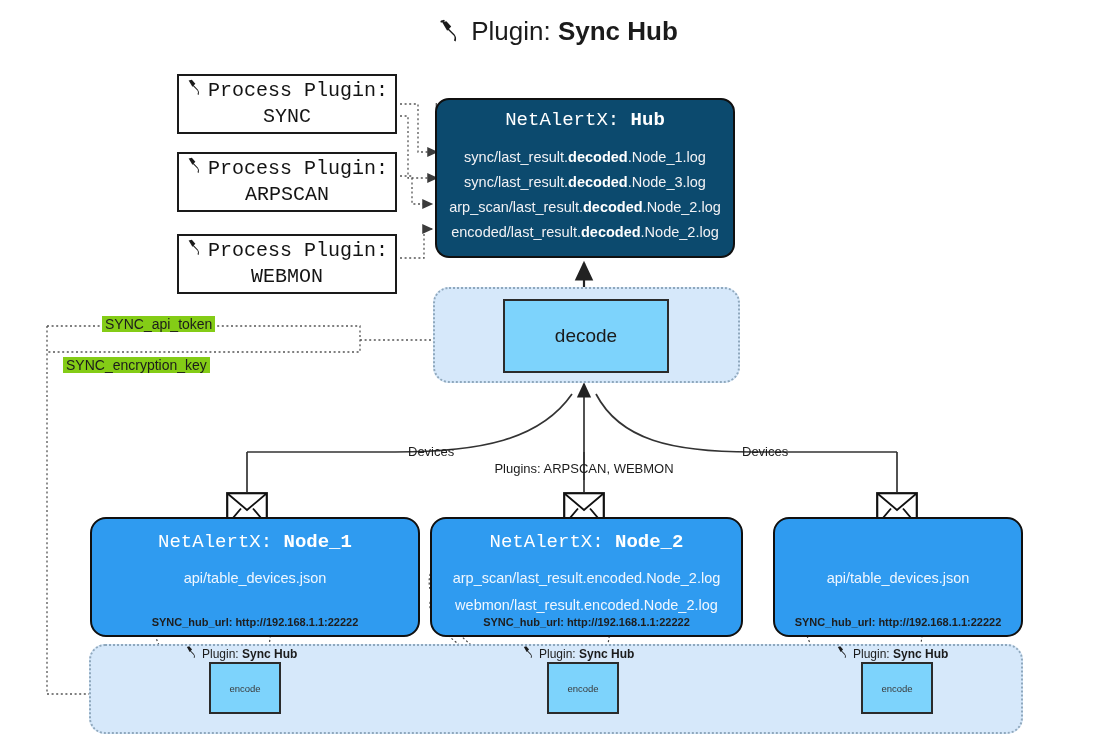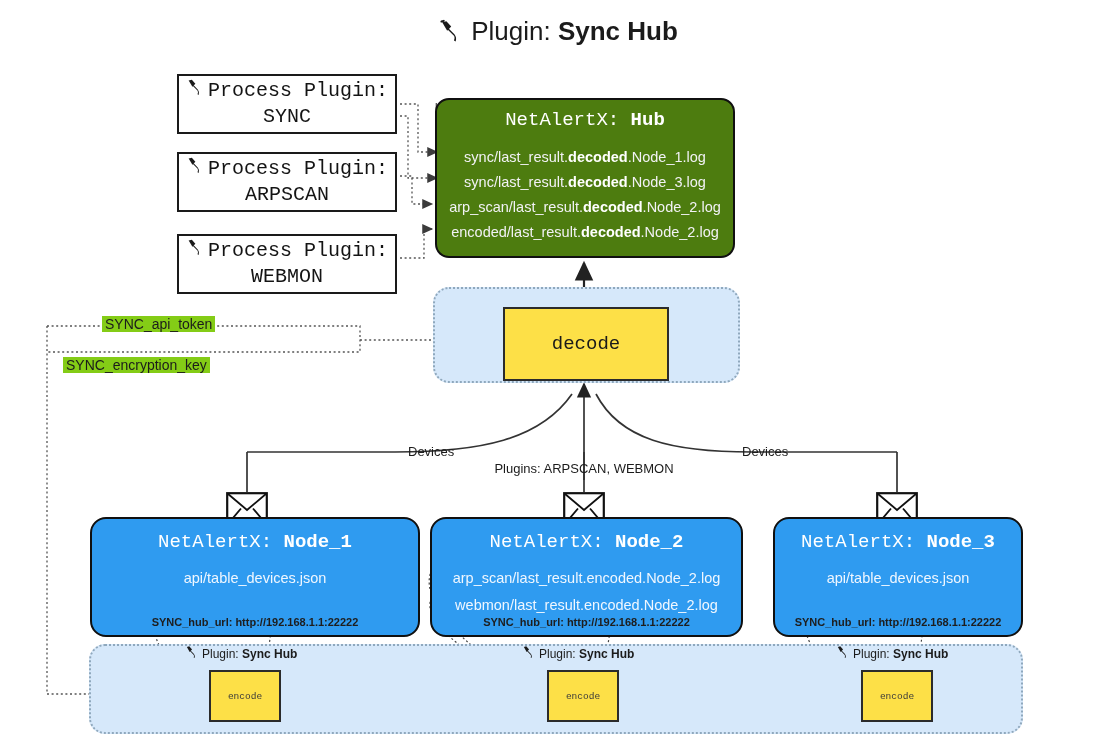--- a/index.html
+++ b/index.html
@@ -31,21 +31,21 @@
     display:flex;flex-direction:column;align-items:center;justify-content:center;
     line-height:1.28;
   }
   .proc-row1{display:flex;align-items:center;justify-content:center;width:100%;}
   .proc-row1 .plug{margin-right:2px;vertical-align:-2px;}
   .proc-row2{text-align:center;}
 
   
   .hub{
     left:435px;top:98px;width:300px;height:160px;
-    background:#4d7c0f;border:2.5px solid #101010;border-radius:14px;
+    background:#0c4a6e;border:2.5px solid #101010;border-radius:14px;
     color:#ffffff;
   }
   .hub-title{
     position:absolute;left:0;top:9px;width:100%;text-align:center;
     font-family:"Liberation Mono","DejaVu Sans Mono",monospace;
     font-size:19px;color:#ffffff;white-space:nowrap;
   }
   .hub-title b{font-weight:700;}
   .hub-lines{position:absolute;left:0;top:45px;width:100%;}
   .hub-line{
@@ -59,25 +59,24 @@
   }
 
   
   .lb{
     background:#d6e8fa;border:2px dotted #8fa8bd;border-radius:16px;
   }
   .decode-wrap{left:433px;top:287px;width:307px;height:96px;}
   .bottom-wrap{left:89px;top:644px;width:934px;height:90px;}
 
   .white-box{
-    background:#fde047;border:2px solid #2b2b2b;
+    background:#7dd3fc;border:2px solid #2b2b2b;
     display:flex;align-items:center;justify-content:center;
-    font-family:Liberation Mono, monospace;
+    font-family:Liberation Sans, sans-serif;
     color:#1a1a1a;
-    margin-top:8px;
   }
   .decode-box{left:503px;top:299px;width:166px;height:74px;font-size:19px;}
   .enc-box{width:72px;height:52px;font-size:9.5px;color:#3a3a3a;}
 
   .enc-label{
     font-size:12px;color:#1b1b1b;white-space:nowrap;
     display:flex;align-items:center;
   }
   .enc-label .plug{margin-right:2px;vertical-align:-2px;}
   .enc-label b{font-weight:700;}
@@ -295,24 +294,20 @@
       <b>Node_2</b>
     </div>
     <div class="node-lines">
       <div class="node-line">arp_scan/last_result.encoded.Node_2.log</div>
       <div class="node-line">webmon/last_result.encoded.Node_2.log</div>
     </div>
     <div class="node-foot">SYNC_hub_url: http://192.168.1.1:22222</div>
   </div>
 
   <div class="abs node" style="left:773px;top:517px;width:250px;height:120px;">
-    <div class="node-title">
-      <span>NetAlertX:</span>
-      <b>Node_3</b>
-    </div>
     <div class="node-lines">
       <div class="node-line">api/table_devices.json</div>
     </div>
     <div class="node-foot">SYNC_hub_url: http://192.168.1.1:22222</div>
   </div>
 
   <div class="abs lb bottom-wrap"></div>
 
   <div class="abs enc-label" style="left:185px;top:645px;">
     <span class="plug">

